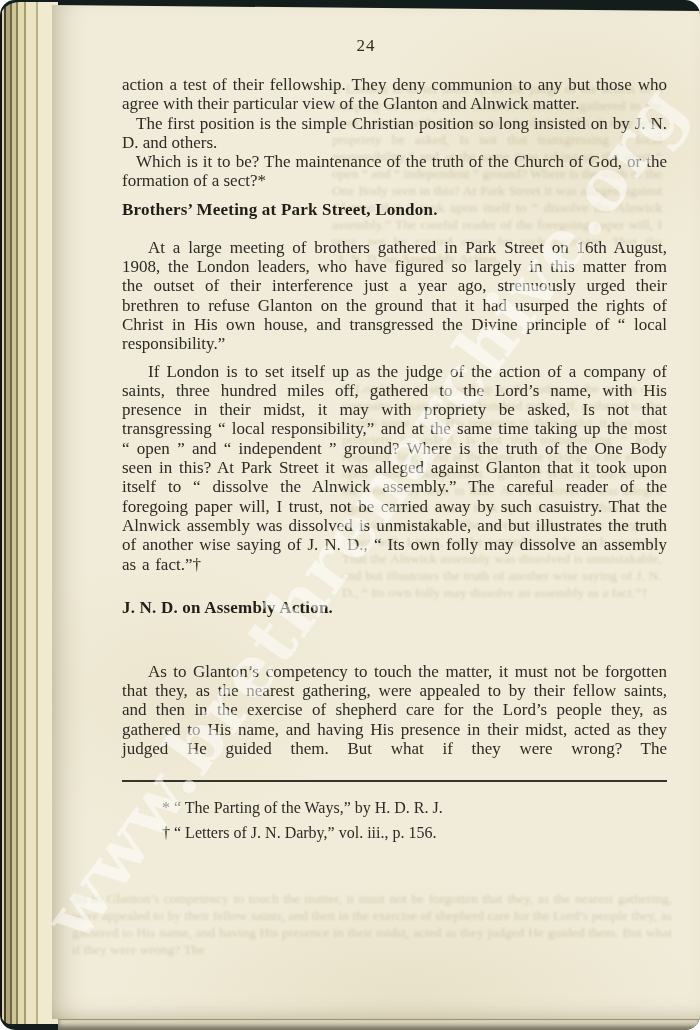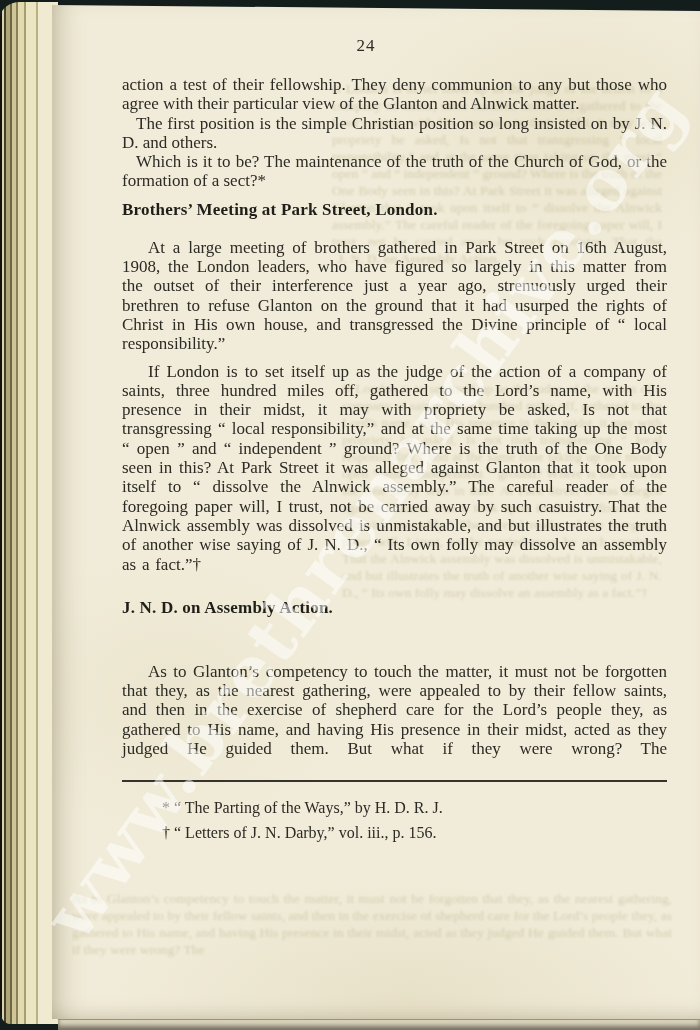--- a/index.html
+++ b/index.html
@@ -1,20 +1,20 @@
 <!DOCTYPE html>
 <html lang="en"><head>
 <meta charset="utf-8">
 <style>
   html, body { margin: 0; padding: 0; }
   body { width: 700px; height: 1030px; font-family: "Liberation Serif", serif; }
 
   .scene {
     position: relative; width: 700px; height: 1030px;
-    background: #131d1c; overflow: hidden;
+    background: #131d1c; overflow: hidden; border-radius: 15px;
   }
 
   
   .edges {
     position: absolute; left: 0; top: 2px; bottom: 6px; width: 58px;
     border-top-left-radius: 20px 16px;
     border-bottom-left-radius: 10px 14px;
     background: linear-gradient(90deg,
       #14130b 0px, #14130b 2px,
       #d8d2b0 2px, #d8d2b0 4px,

